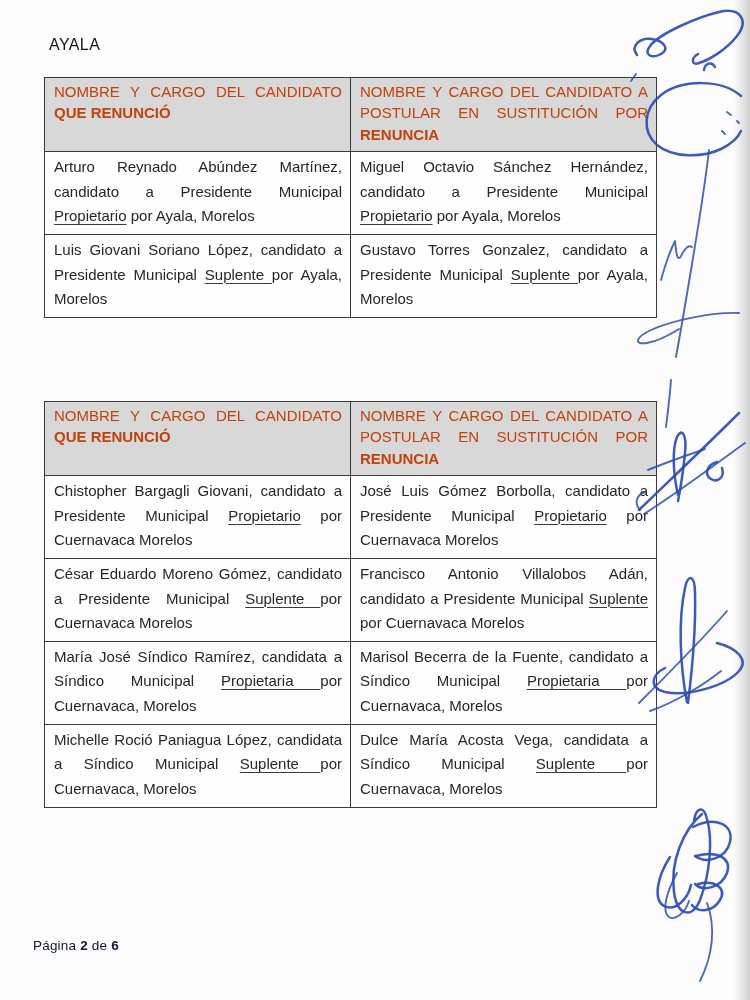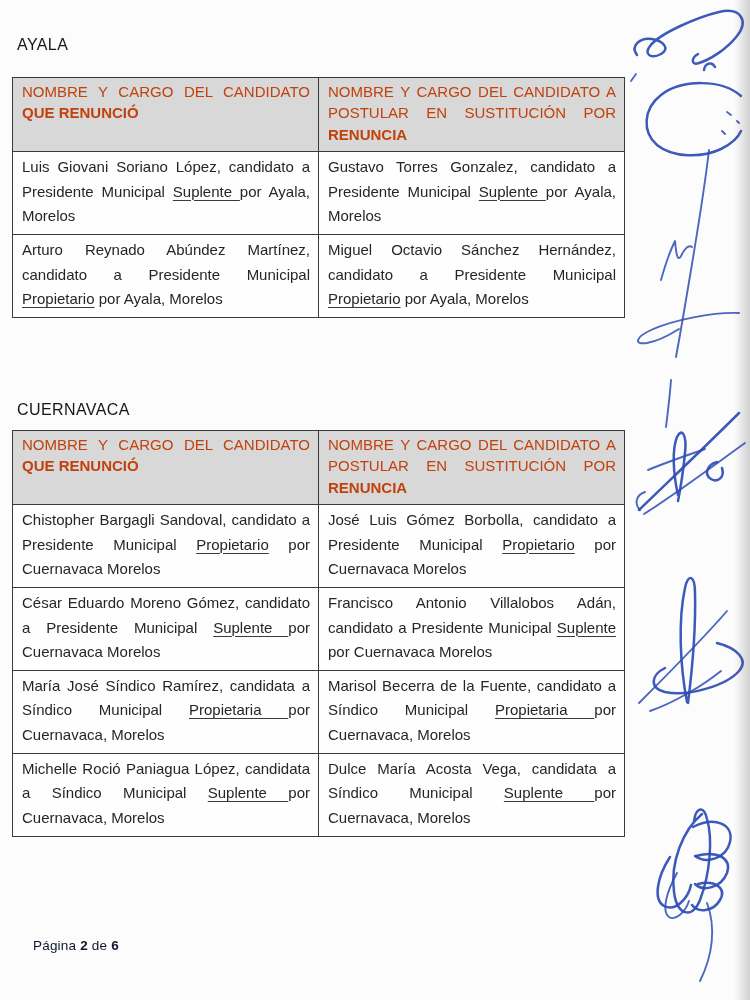--- a/index.html
+++ b/index.html
@@ -9,21 +9,21 @@
     background:#fcfcfc;
     overflow:hidden;
     font-family:"Liberation Sans", sans-serif;
     -webkit-font-smoothing:antialiased;
   }
   .scan-edge{
     position:absolute;top:0;right:0;width:16px;height:100%;
     background:linear-gradient(to right, rgba(100,100,100,0), rgba(95,95,95,0.28));
     pointer-events:none;
   }
-  .section{position:absolute;left:12px;}
+  .section{position:absolute;left:44px;}
   .sec-title{
     margin:0;
     font-size:16px;font-weight:400;color:#161616;
     letter-spacing:.4px;
     padding-left:5px;
   }
   .doc-table{
     border-collapse:collapse;table-layout:fixed;width:613px;background:#fefefe;
   }
   .doc-table th,.doc-table td{
@@ -71,43 +71,42 @@
     <h2 class="sec-title">AYALA</h2>
     <table class="doc-table">
       <thead>
         <tr>
           <th><span>NOMBRE Y CARGO DEL CANDIDATO </span><span class="seg-b">QUE RENUNCIÓ</span></th>
           <th><span>NOMBRE Y CARGO DEL CANDIDATO A POSTULAR EN SUSTITUCIÓN POR </span><span class="seg-b">RENUNCIA</span></th>
         </tr>
       </thead>
       <tbody>
         <tr>
+          <td><span>Arturo Reynado Abúndez Martínez, candidato a Presidente Municipal </span><span class="seg-u">Propietario</span><span> por Ayala, Morelos</span></td>
+          <td><span>Miguel Octavio Sánchez Hernández, candidato a Presidente Municipal </span><span class="seg-u">Propietario</span><span> por Ayala, Morelos</span></td>
+        </tr>
+        <tr>
           <td><span>Luis Giovani Soriano López, candidato a Presidente Municipal </span><span class="seg-u">Suplente </span><span>por Ayala, Morelos</span></td>
           <td><span>Gustavo Torres Gonzalez, candidato a Presidente Municipal </span><span class="seg-u">Suplente </span><span>por Ayala, Morelos</span></td>
-        </tr>
-        <tr>
-          <td><span>Arturo Reynado Abúndez Martínez, candidato a Presidente Municipal </span><span class="seg-u">Propietario</span><span> por Ayala, Morelos</span></td>
-          <td><span>Miguel Octavio Sánchez Hernández, candidato a Presidente Municipal </span><span class="seg-u">Propietario</span><span> por Ayala, Morelos</span></td>
         </tr>
       </tbody>
     </table>
   </section>
 
   <section class="section" id="sec-cuernavaca">
-    <h2 class="sec-title">CUERNAVACA</h2>
     <table class="doc-table">
       <thead>
         <tr>
           <th><span>NOMBRE Y CARGO DEL CANDIDATO </span><span class="seg-b">QUE RENUNCIÓ</span></th>
           <th><span>NOMBRE Y CARGO DEL CANDIDATO A POSTULAR EN SUSTITUCIÓN POR </span><span class="seg-b">RENUNCIA</span></th>
         </tr>
       </thead>
       <tbody>
         <tr>
-          <td><span>Chistopher Bargagli Sandoval, candidato a Presidente Municipal </span><span class="seg-u">Propietario</span><span> por Cuernavaca Morelos</span></td>
+          <td><span>Chistopher Bargagli Giovani, candidato a Presidente Municipal </span><span class="seg-u">Propietario</span><span> por Cuernavaca Morelos</span></td>
           <td><span>José Luis Gómez Borbolla, candidato a Presidente Municipal </span><span class="seg-u">Propietario</span><span> por Cuernavaca Morelos</span></td>
         </tr>
         <tr>
           <td><span>César Eduardo Moreno Gómez, candidato a Presidente Municipal </span><span class="seg-u">Suplente </span><span>por Cuernavaca Morelos</span></td>
           <td><span>Francisco Antonio Villalobos Adán, candidato a Presidente Municipal </span><span class="seg-u">Suplente </span><span>por Cuernavaca Morelos</span></td>
         </tr>
         <tr>
           <td><span>María José Síndico Ramírez, candidata a Síndico Municipal </span><span class="seg-u">Propietaria </span><span>por Cuernavaca, Morelos</span></td>
           <td><span>Marisol Becerra de la Fuente, candidato a Síndico Municipal </span><span class="seg-u">Propietaria </span><span>por Cuernavaca, Morelos</span></td>
         </tr>

